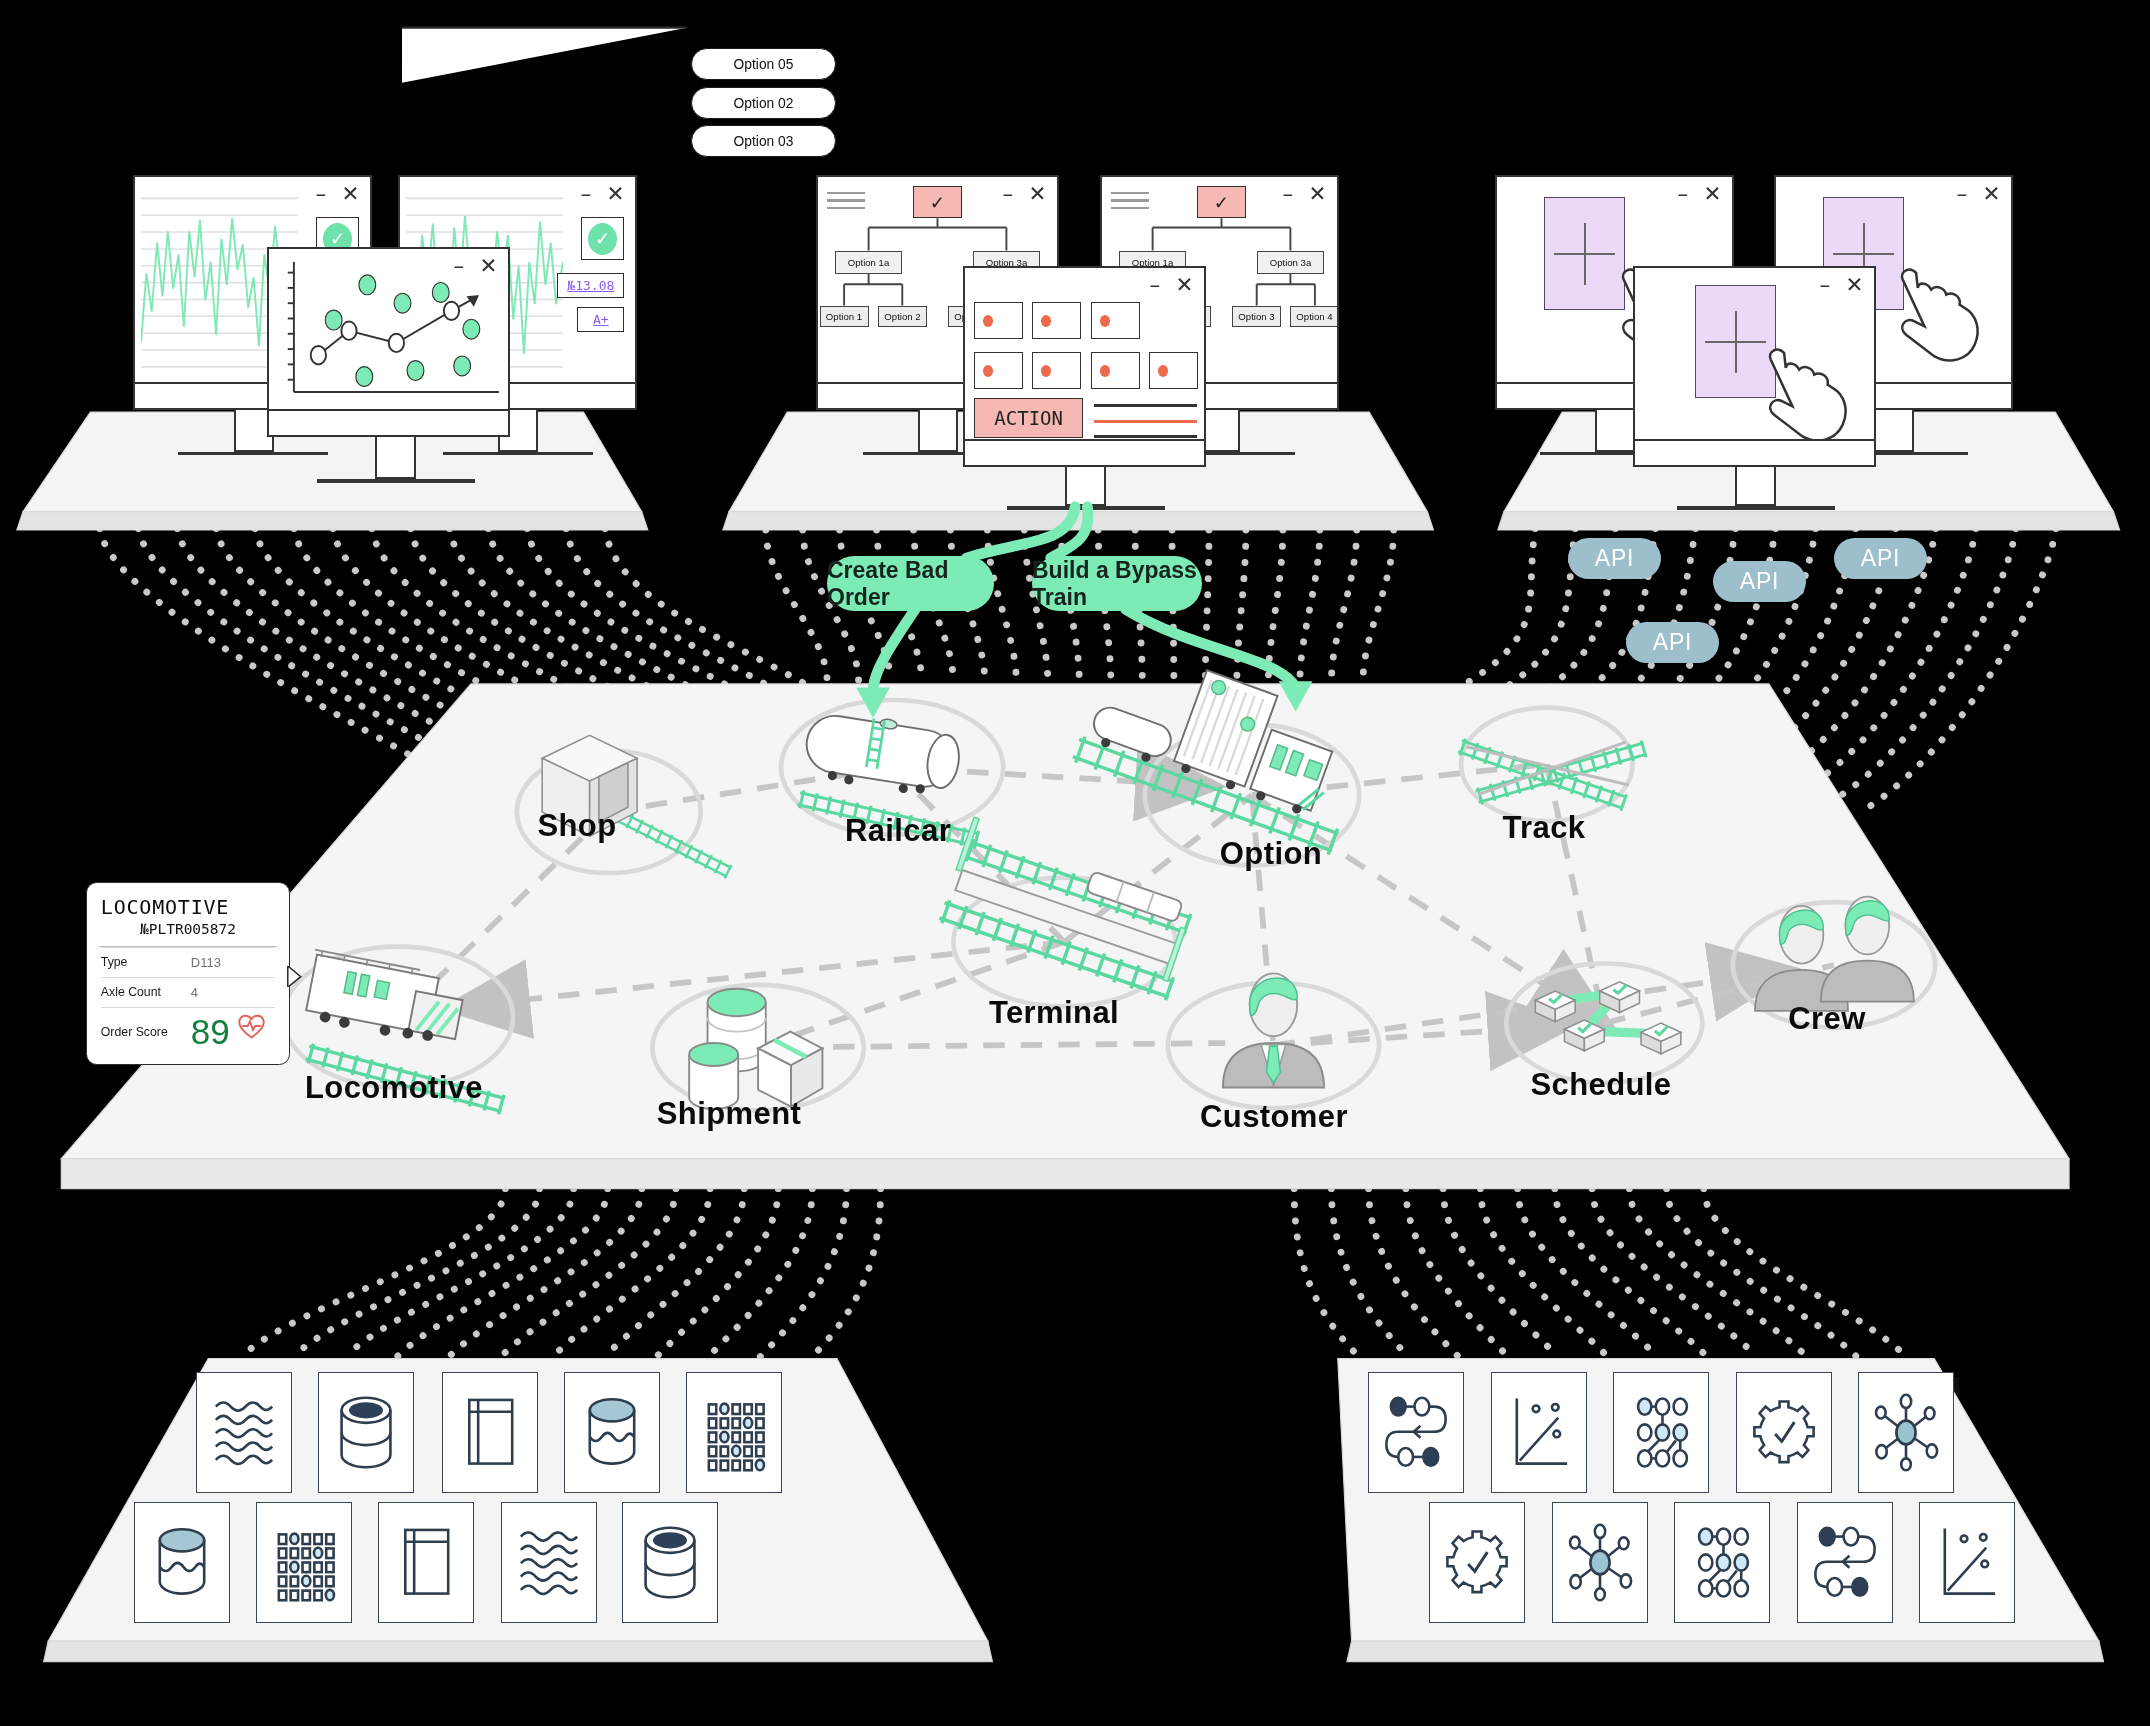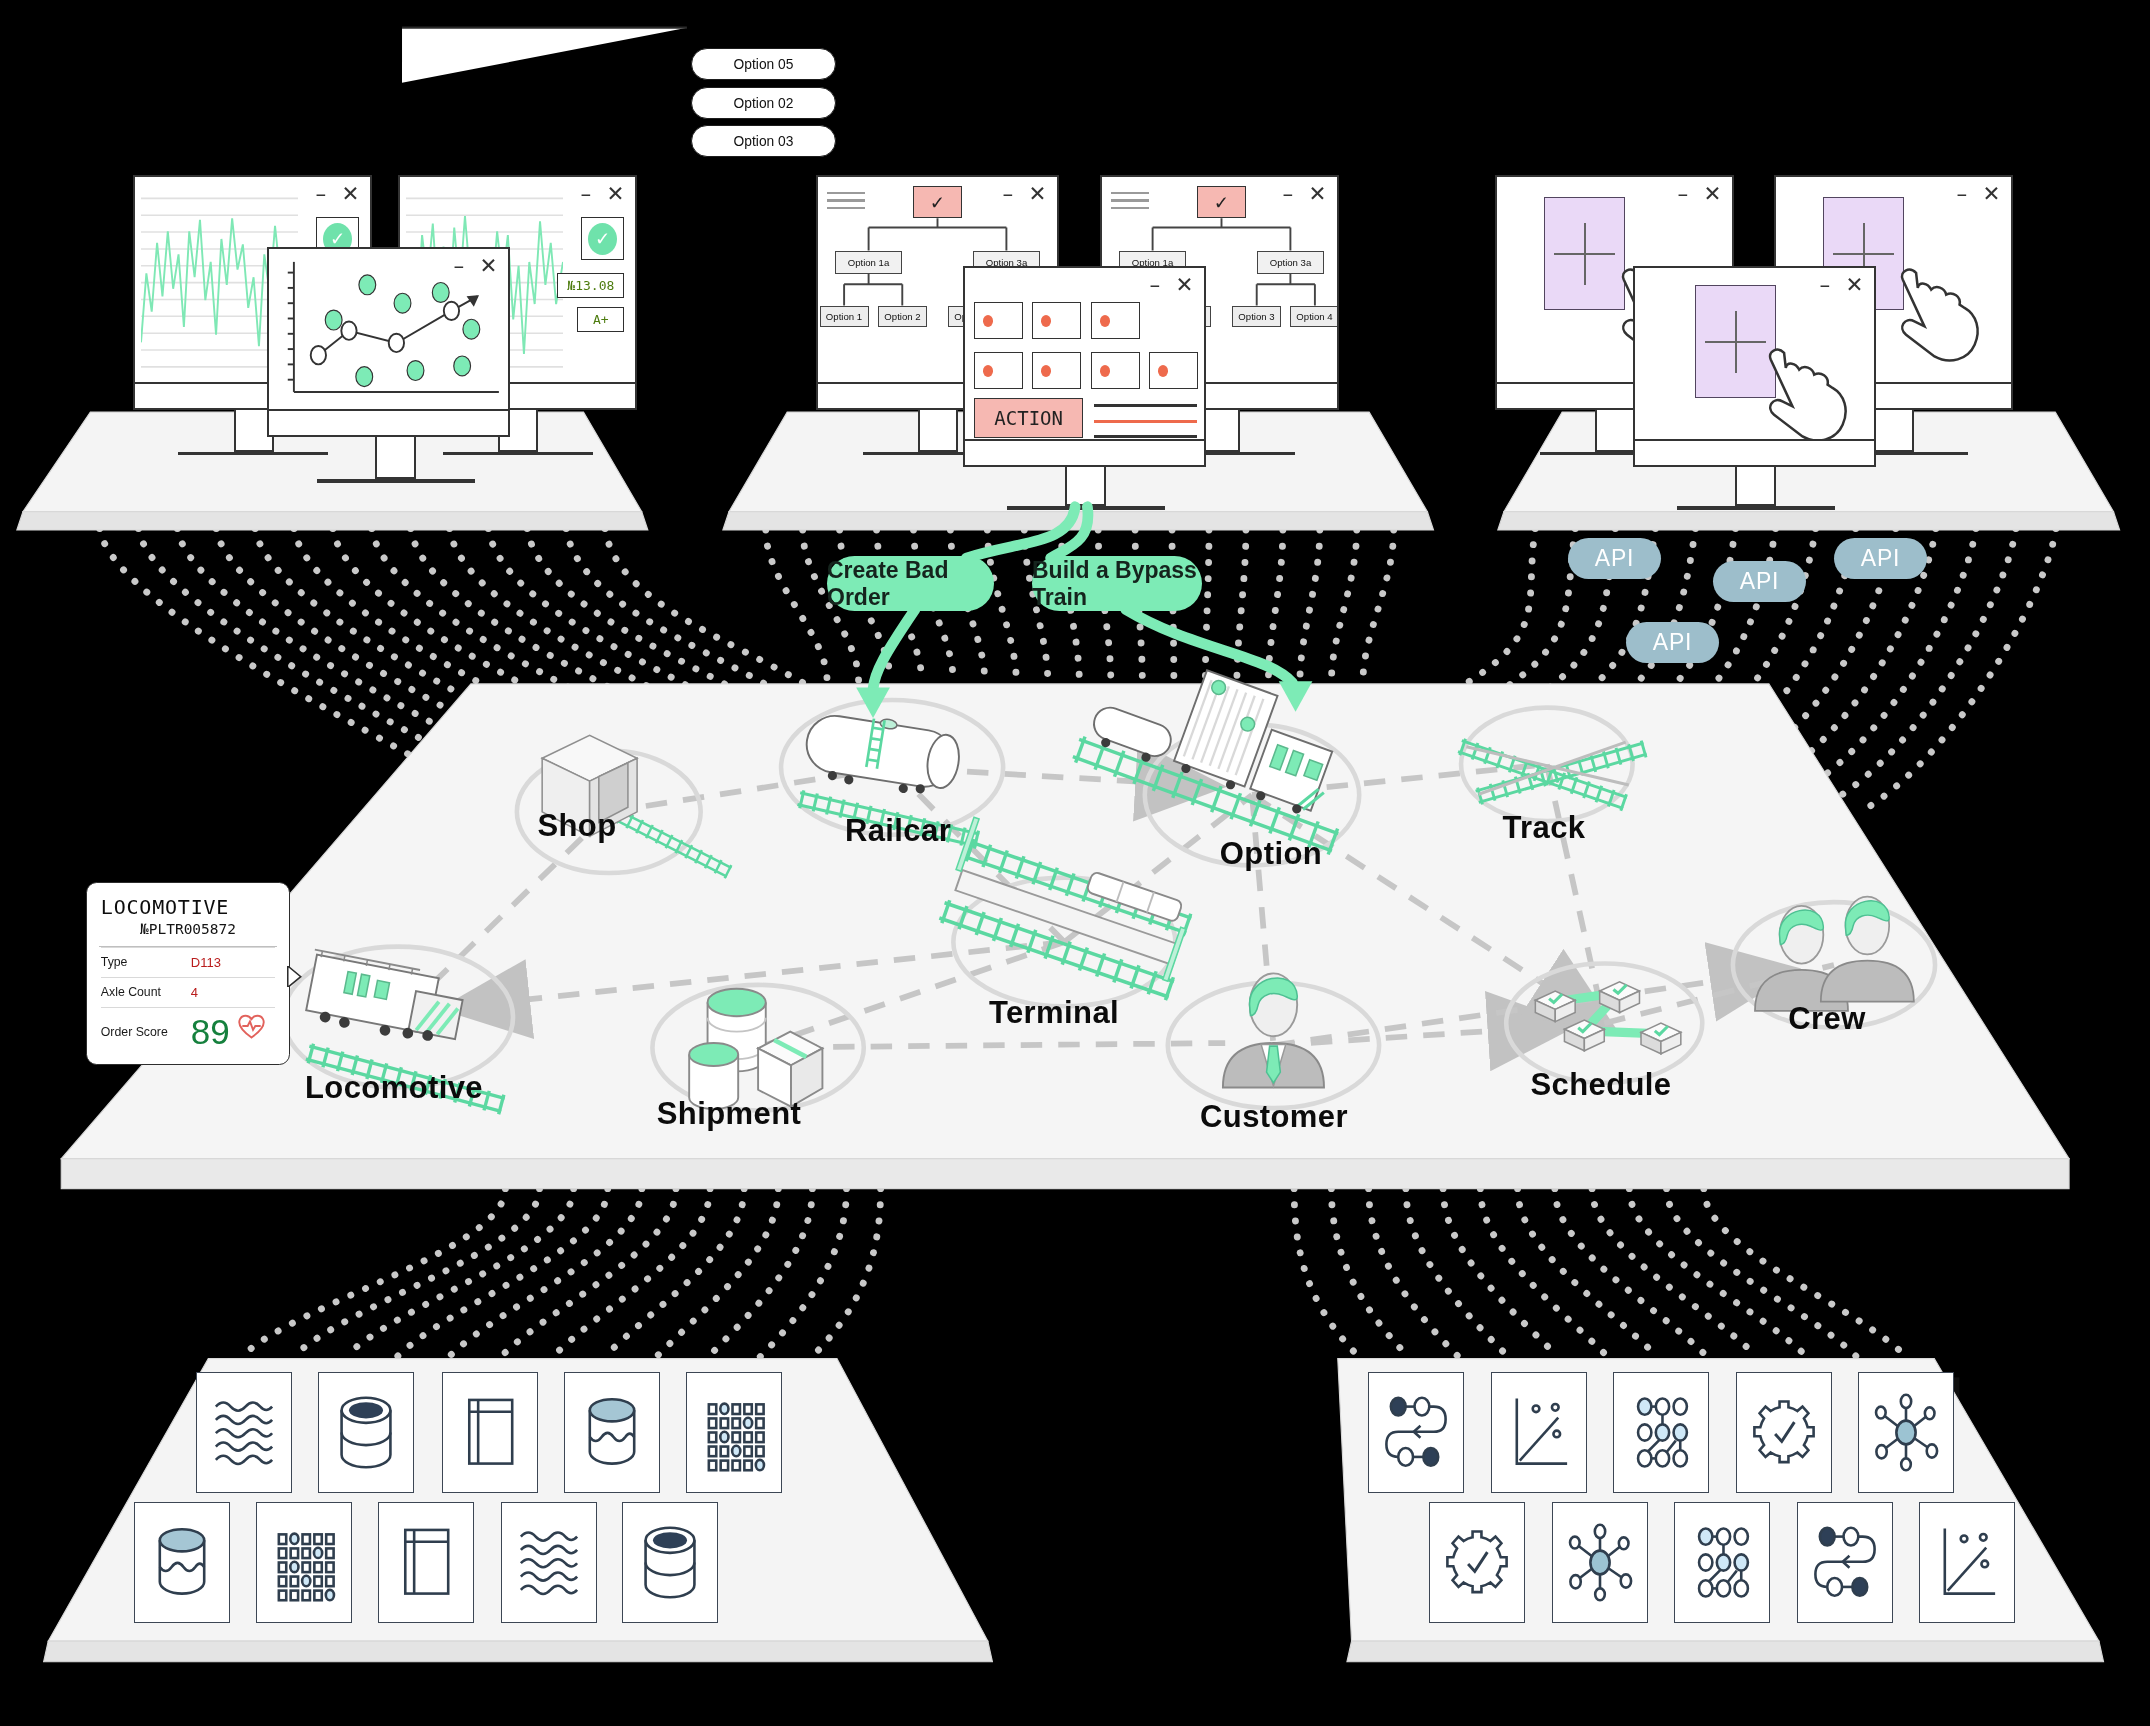--- a/index.html
+++ b/index.html
@@ -14,21 +14,21 @@
   .bezel{position:absolute;left:0;right:0;bottom:0;height:24px;border-top:2.3px solid #343434;background:#fff;}
   .ctrl{position:absolute;top:6.1px;right:10.7px;display:flex;gap:15.3px;align-items:center;z-index:5;}
   .ctrl span{font:400 21.4px "DejaVu Sans",sans-serif;color:#333;line-height:1;cursor:default;}
   .neck{position:absolute;background:#fff;border:2.3px solid #343434;border-top:none;box-sizing:border-box;}
   .mbase{position:absolute;background:#343434;height:3.1px;}
 
   
   .sbox{position:absolute;border:1.9px solid #2f2f2f;background:#fff;display:flex;align-items:center;justify-content:center;box-sizing:border-box;}
   .checkdot{width:29px;height:32px;border-radius:50%;background:#6fe2ab;display:flex;align-items:center;justify-content:center;
             font:700 18.4px "DejaVu Sans",sans-serif;color:#fff;}
-  .monobadge{font:500 13px "DejaVu Sans Mono",monospace;color:#4d7c0f;}
+  .monobadge{font:500 13px "DejaVu Sans Mono",monospace;color:#8b5cf6;text-decoration:underline;}
 
   
   .hamburger div{width:38px;height:2.3px;background:#9a9a9a;margin:5.4px 0;}
   .rootbox{position:absolute;left:95px;top:9.2px;width:49px;height:32px;background:#F6B8B2;border:1.9px solid #333;
            display:flex;align-items:center;justify-content:center;font:700 18.4px "DejaVu Sans",sans-serif;color:#222;box-sizing:border-box;}
   .nodebox{position:absolute;background:#f1f1f1;border:1.5px solid #444;display:flex;align-items:center;justify-content:center;
            font:400 9.6px "Liberation Sans",sans-serif;color:#111;box-sizing:border-box;}
   .leafbox{background:#ededed;}
 
   
@@ -57,21 +57,21 @@
 
   
   #loco-card{position:absolute;left:86px;top:882px;width:204px;background:#fff;border:1.5px solid #2d2d2d;border-radius:10.7px;
              padding:12.3px 13.8px 7.7px 13.8px;box-sizing:border-box;z-index:40;}
   #loco-card .t{font:500 20px "DejaVu Sans Mono",monospace;letter-spacing:0.8px;color:#0d0d0d;}
   #loco-card .n{font:400 14.5px "DejaVu Sans Mono",monospace;color:#141414;margin-top:1.5px;text-align:center;}
   #loco-card .sep{height:0;border-top:1.5px solid #bfbfbf;margin:9.2px -1.5px 0 -1.5px;}
   .lrow{display:flex;justify-content:flex-start;align-items:center;border-top:1.1px solid #d9d9d9;padding:6.9px 0;}
   .lrow:first-of-type{border-top:none;}
   .lrow .lab{width:90px;font:400 12.3px "Liberation Sans",sans-serif;color:#1a1a1a;line-height:1.15;}
-  .lrow .val{font:400 13px "Liberation Sans",sans-serif;color:#b91c1c;}
+  .lrow .val{font:400 13px "Liberation Sans",sans-serif;color:#737373;}
   .lrow .big{font:400 35px "Liberation Sans",sans-serif;color:#15803d;line-height:1;}
   #card-tail{position:absolute;right:-13px;top:83px;}
 
   
   .card{position:absolute;width:96px;height:121px;background:#fff;border:1.9px solid #3c4654;box-sizing:border-box;
         box-shadow:5.4px 5.4px 0 rgba(255,255,255,0.06);display:flex;align-items:center;justify-content:center;cursor:pointer;}
   .card svg{width:74px;height:93px;}
   .icn{stroke:#2f3e4e;fill:none;stroke-width:3.5;}
 </style>
 </head>

